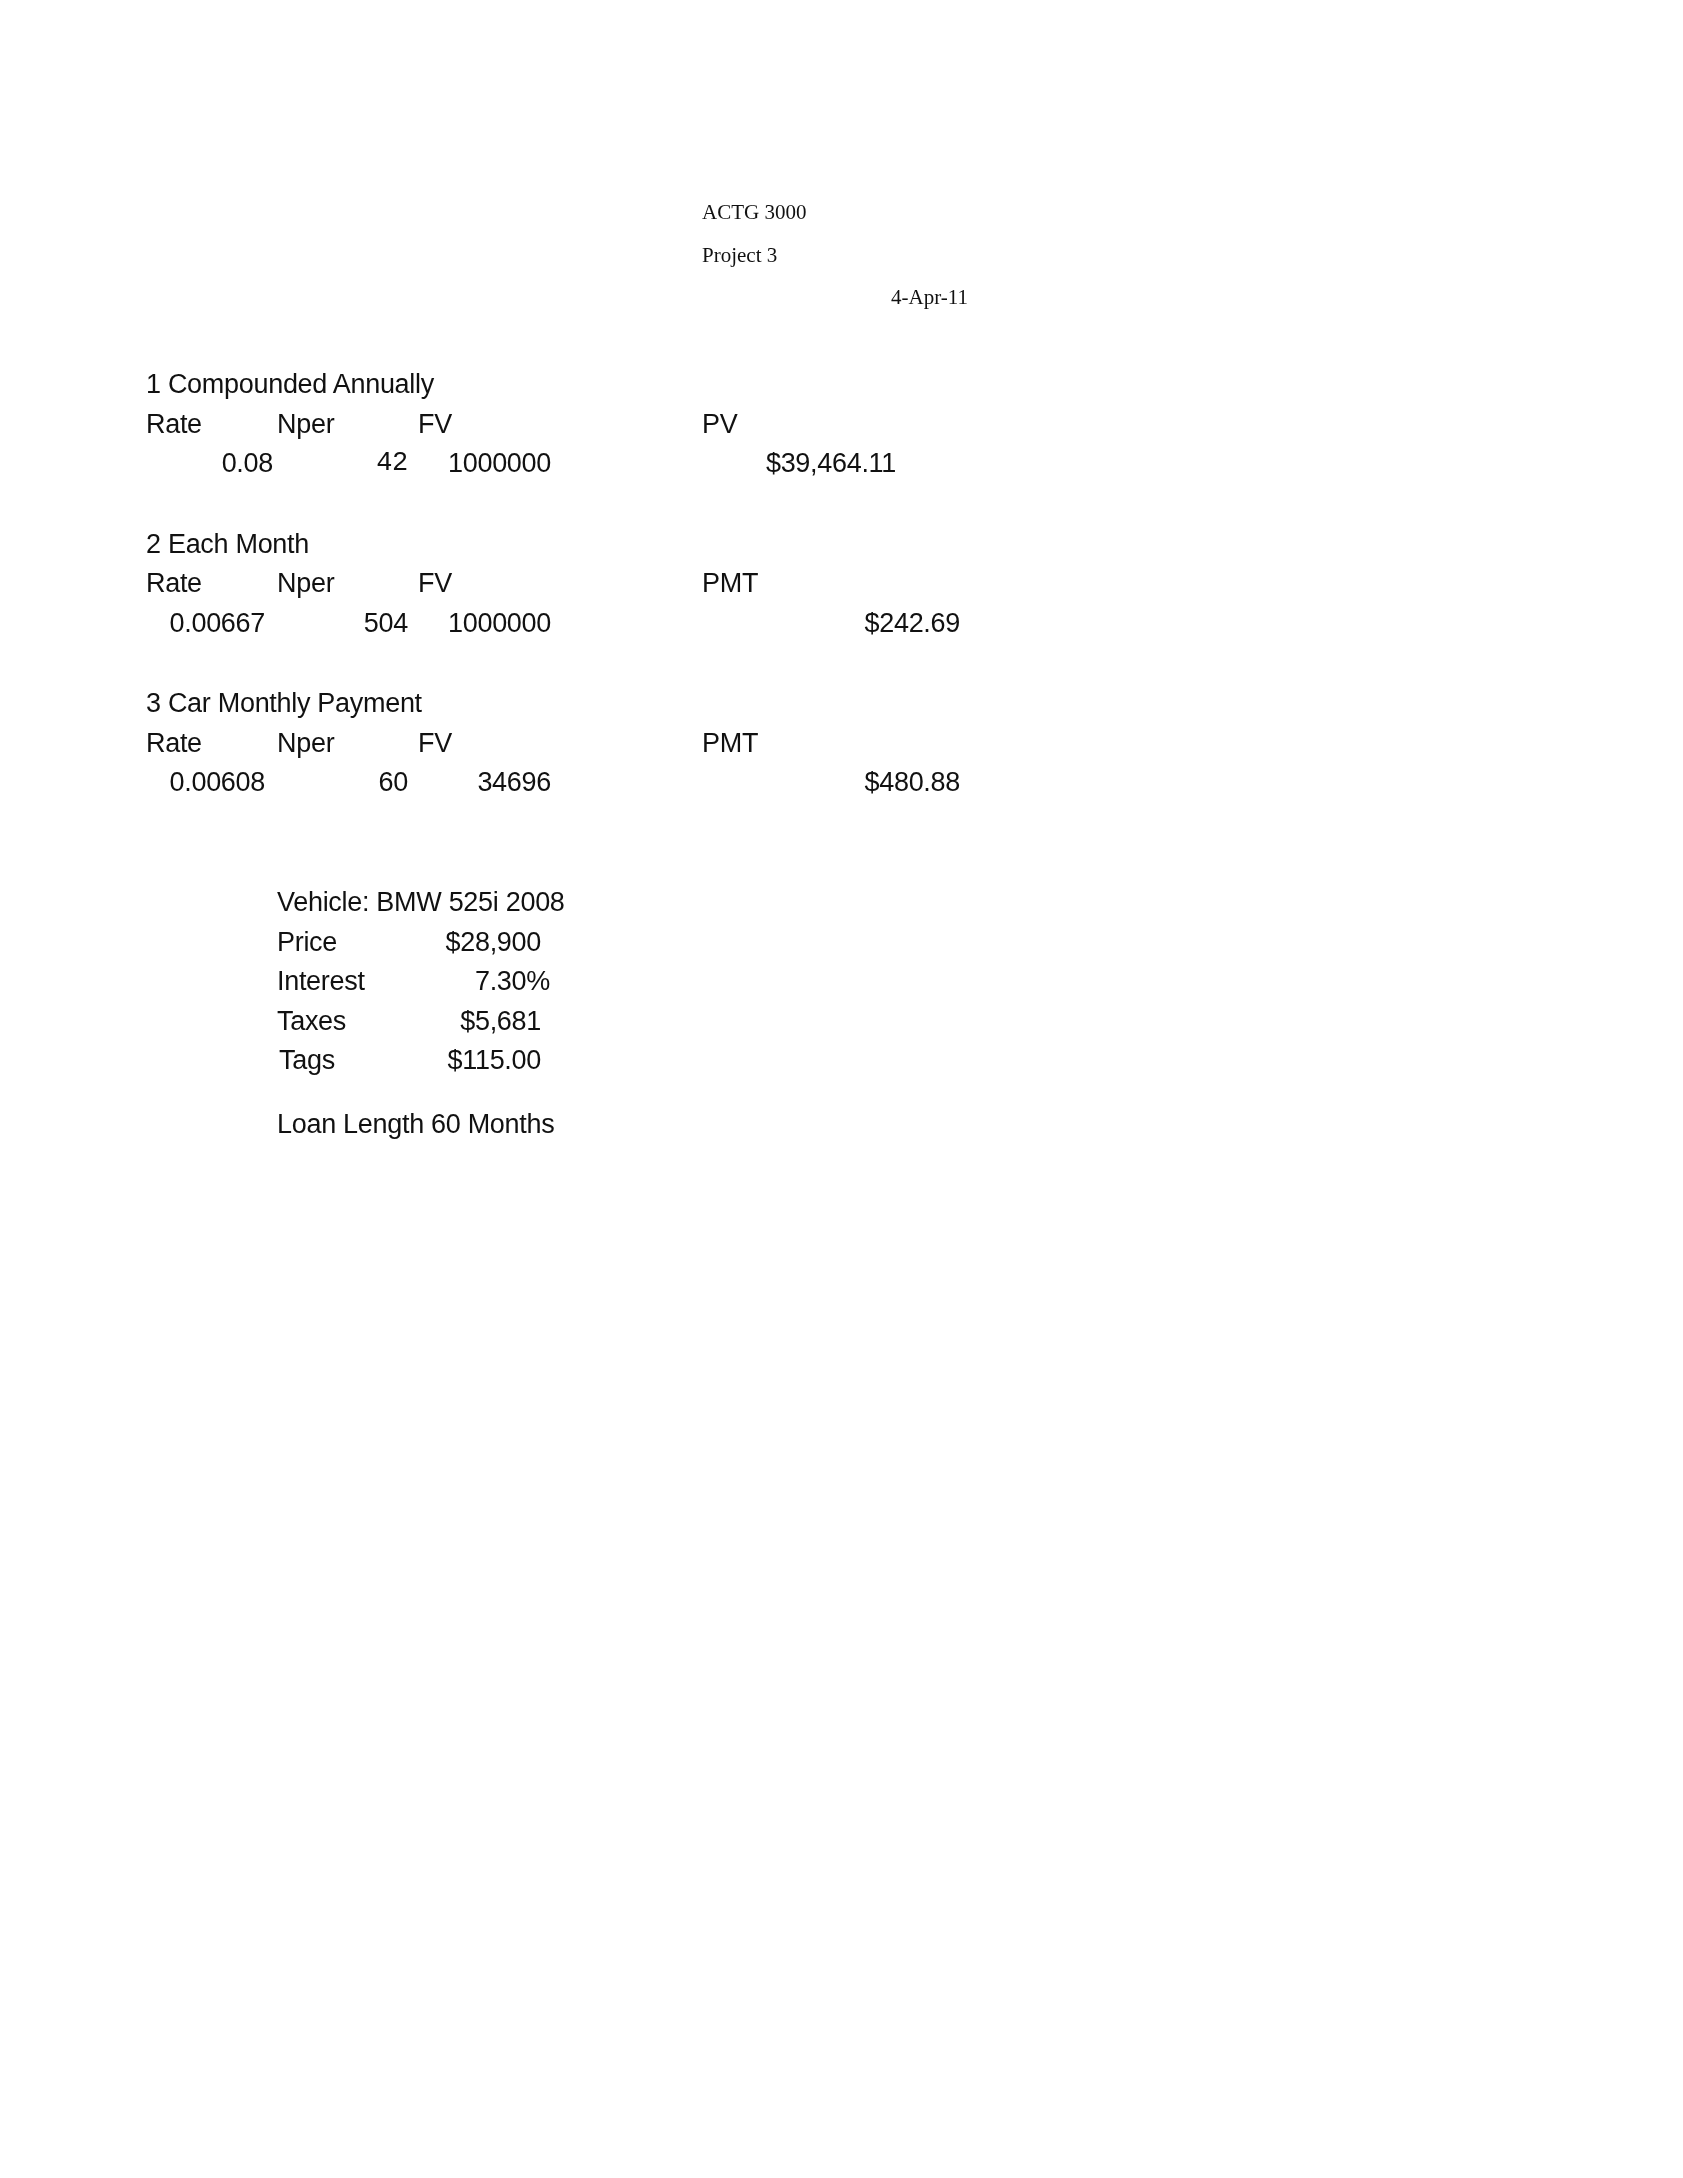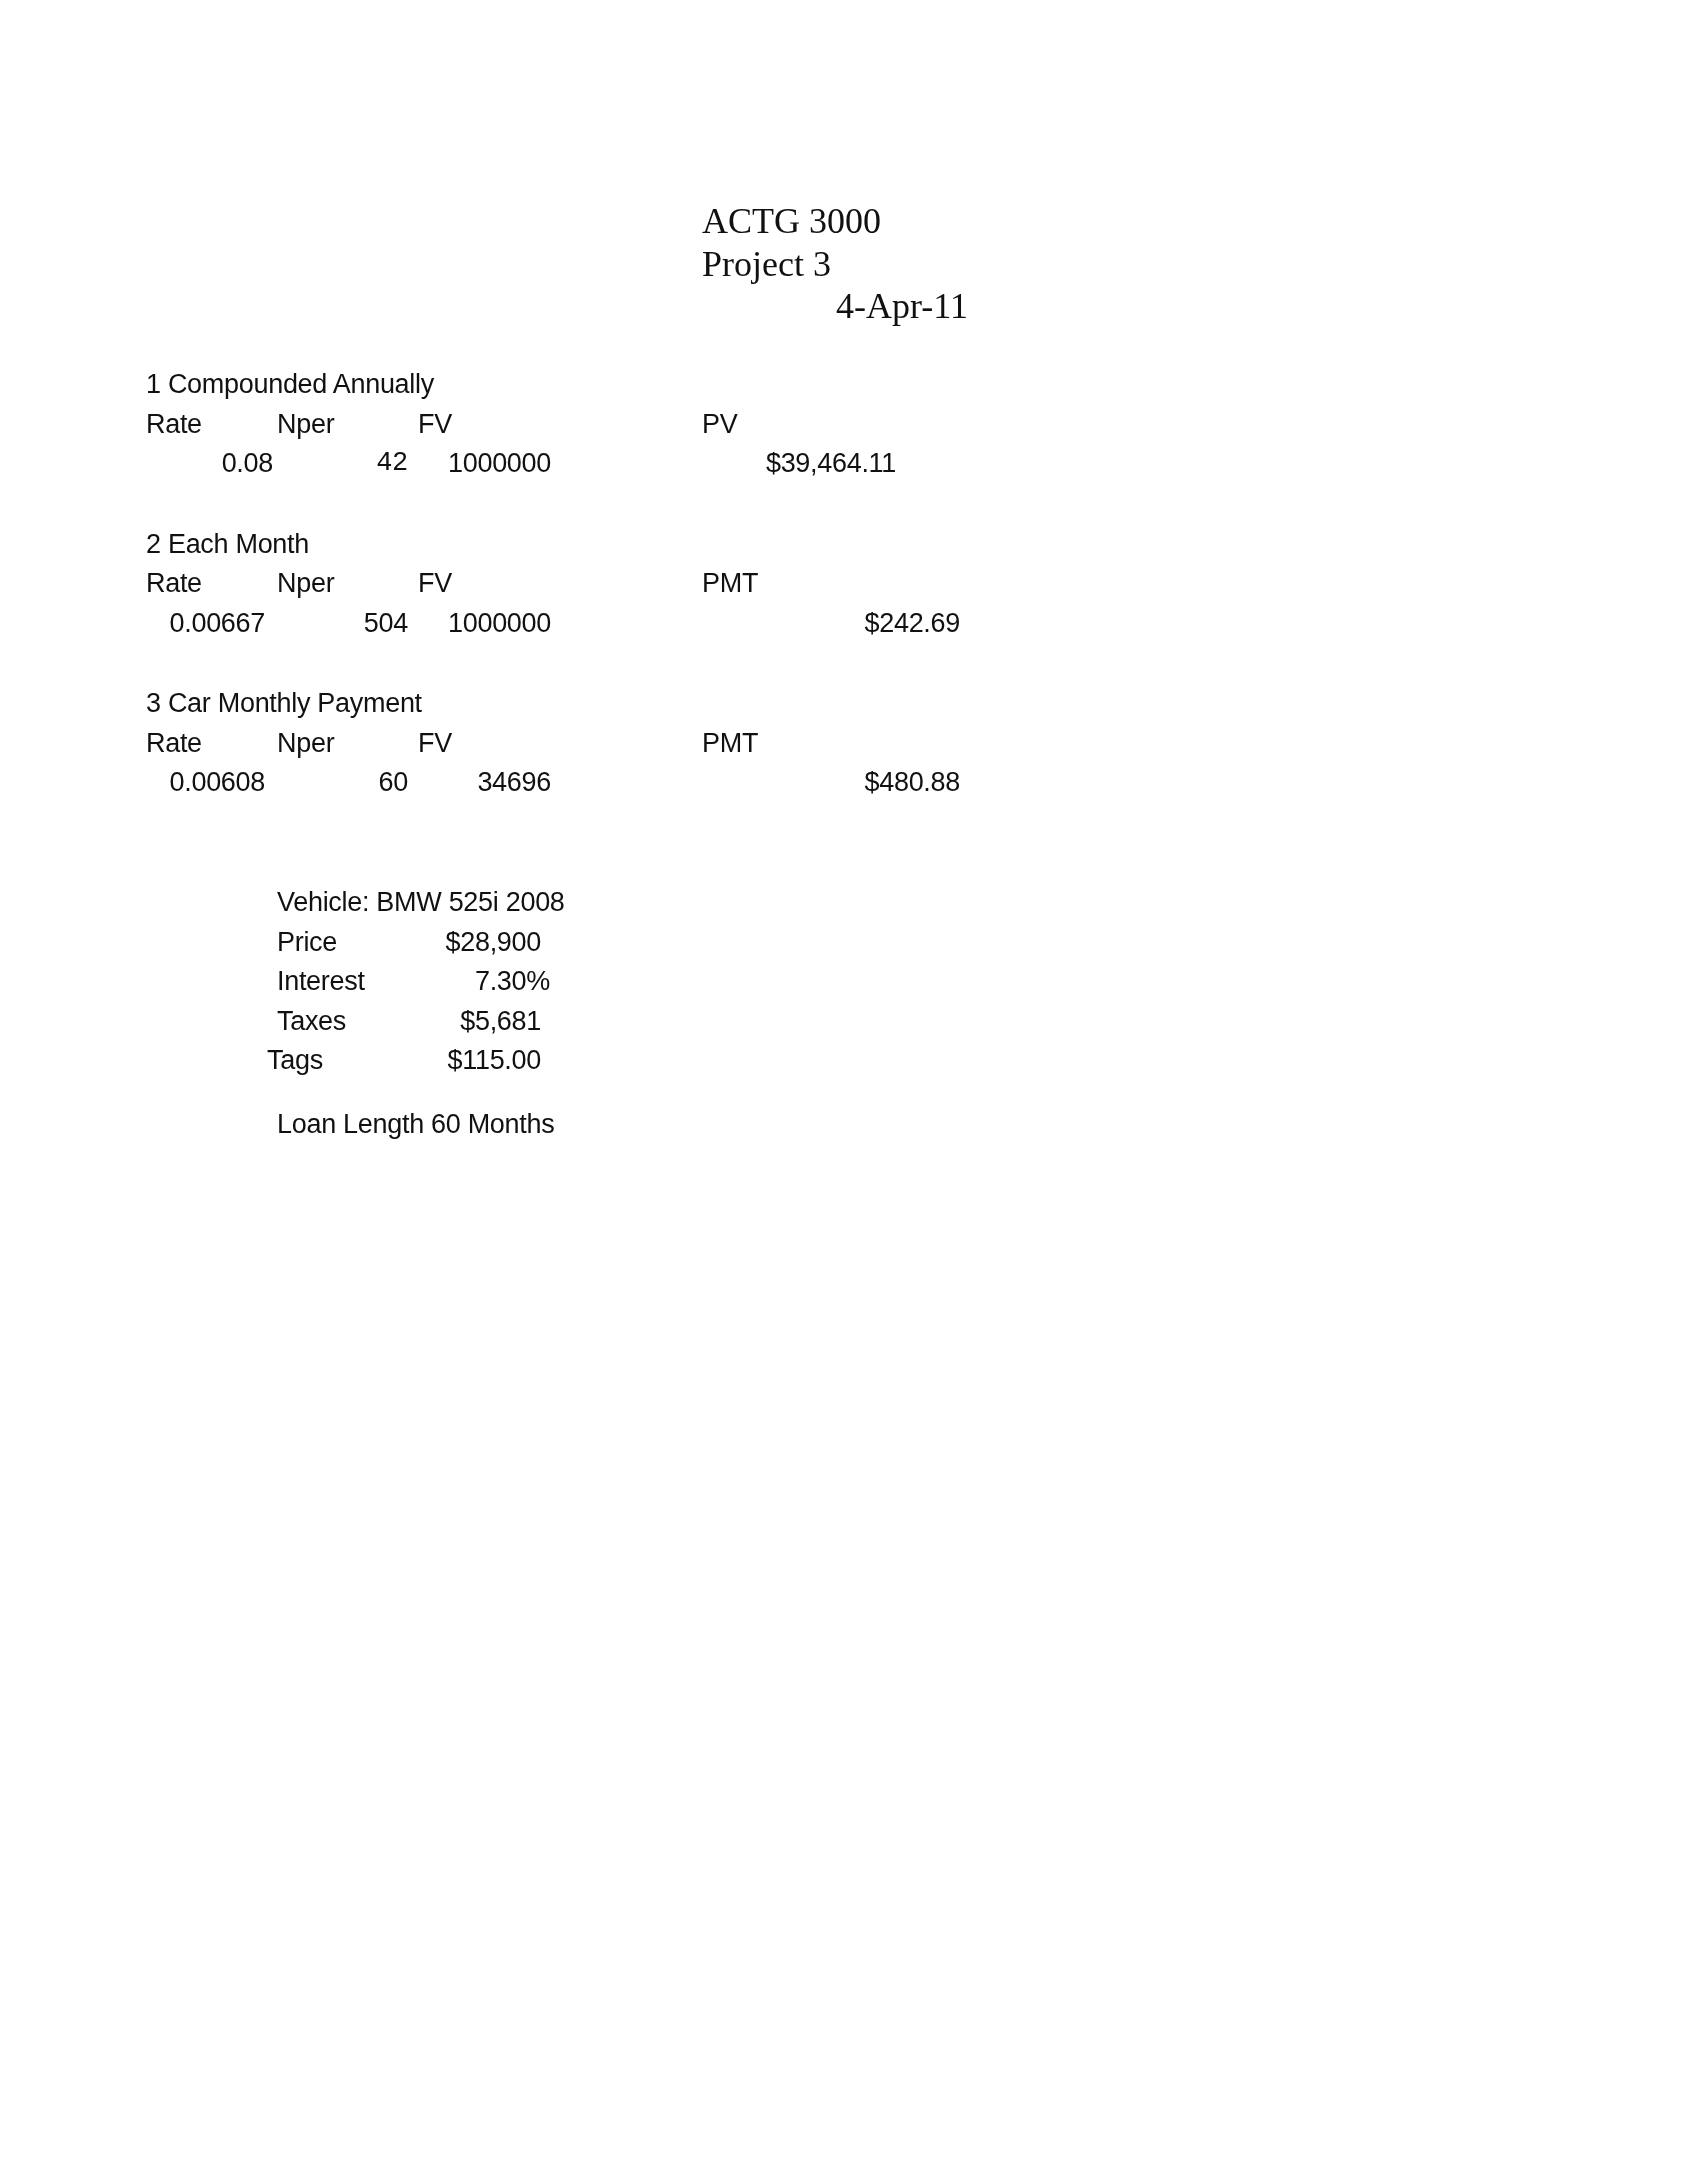--- a/index.html
+++ b/index.html
@@ -1,17 +1,17 @@
 <!DOCTYPE html>
 <html><head>
 <meta charset="utf-8">
 <style>
   html, body { margin: 0; padding: 0; background: #ffffff; }
   body { width: 1683px; height: 2178px; position: relative; overflow: hidden; color: #111; }
-  .serif { font-family: "Liberation Serif", "DejaVu Serif", serif; font-size: 36px; position: absolute; white-space: nowrap; }
+  .serif { font-family: "Liberation Serif", "DejaVu Serif", serif; font-size: 21px; position: absolute; white-space: nowrap; }
   .sans { font-family: "Liberation Sans", "DejaVu Sans", sans-serif; font-size: 27px; position: absolute; white-space: nowrap; letter-spacing: -0.3px; }
   .r { text-align: right; }
 </style>
 </head>
 <body>
 
 <div class="serif" style="left:702px; top:200px;">ACTG 3000</div>
 <div class="serif" style="left:702px; top:243px;">Project 3</div>
 <div class="serif r" style="left:792px; width:176px; top:285px;">4-Apr-11</div>
 
@@ -52,17 +52,17 @@
 </div>
 
 <div>
   <div class="sans" style="left:277px; top:887px;">Vehicle: BMW 525i 2008</div>
   <div class="sans" style="left:277px; top:927px;">Price</div>
   <div class="sans r" style="left:396px; width:145px; top:927px;">$28,900</div>
   <div class="sans" style="left:277px; top:966px;text-align:right;">Interest</div>
   <div class="sans r" style="left:396px; width:154px; top:966px;">7.30%</div>
   <div class="sans" style="left:277px; top:1006px;">Taxes</div>
   <div class="sans r" style="left:396px; width:145px; top:1006px;">$5,681</div>
-  <div class="sans" style="left:267px; top:1045px;text-align:right;">Tags</div>
+  <div class="sans" style="left:279px; top:1045px;text-align:right;">Tags</div>
   <div class="sans r" style="left:396px; width:145px; top:1045px;">$115.00</div>
   <div class="sans" style="left:277px; top:1085px;margin-top:24px;">Loan Length 60 Months</div>
 </div>
 
 
 </body></html>

